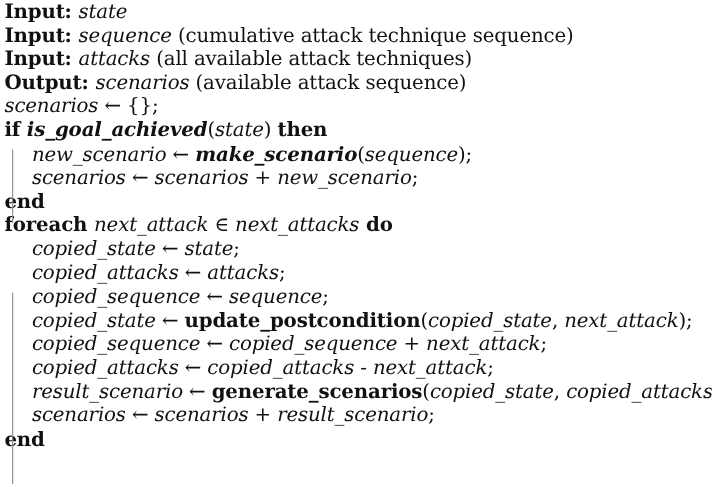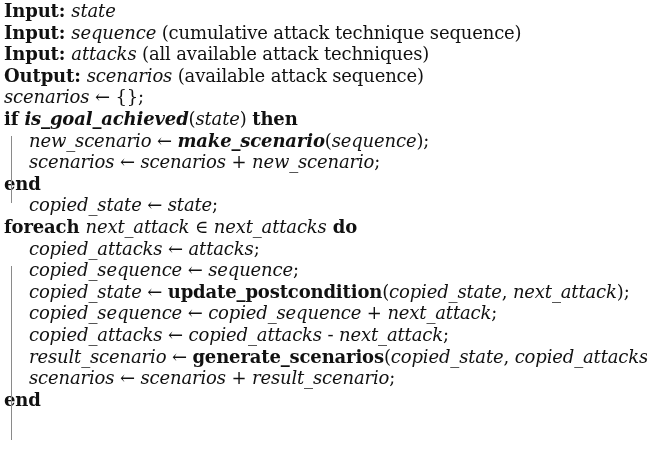--- a/index.html
+++ b/index.html
@@ -51,22 +51,22 @@
 <div id="algo">
     <div class="line"><span class="seg-b">Input: </span><span class="seg-i">state</span></div>
     <div class="line"><span class="seg-b">Input: </span><span class="seg-i">sequence</span><span class="seg-n"> (cumulative attack technique sequence)</span></div>
     <div class="line"><span class="seg-b">Input: </span><span class="seg-i">attacks</span><span class="seg-n"> (all available attack techniques)</span></div>
     <div class="line"><span class="seg-b">Output: </span><span class="seg-i">scenarios</span><span class="seg-n"> (available attack sequence)</span></div>
     <div class="line"><span class="seg-i">scenarios</span><span class="seg-n"> ← {};</span></div>
     <div class="line"><span class="seg-b">if </span><span class="seg-bi">is_goal_achieved</span><span class="seg-n">(</span><span class="seg-i">state</span><span class="seg-n">) </span><span class="seg-b">then</span></div>
     <div class="line indent"><span class="seg-i">new_scenario</span><span class="seg-n"> ← </span><span class="seg-bi">make_scenario</span><span class="seg-n">(</span><span class="seg-i">sequence</span><span class="seg-n">);</span></div>
     <div class="line indent"><span class="seg-i">scenarios</span><span class="seg-n"> ← </span><span class="seg-i">scenarios</span><span class="seg-n"> + </span><span class="seg-i">new_scenario</span><span class="seg-n">;</span></div>
     <div class="line"><span class="seg-b">end</span></div>
+    <div class="line"><span class="seg-b">foreach </span><span class="seg-i">next_attack</span><span class="seg-n"> ∈ </span><span class="seg-i">next_attacks</span><span class="seg-b"> do</span></div>
     <div class="line indent"><span class="seg-i">copied_state</span><span class="seg-n"> ← </span><span class="seg-i">state</span><span class="seg-n">;</span></div>
-    <div class="line"><span class="seg-b">foreach </span><span class="seg-i">next_attack</span><span class="seg-n"> ∈ </span><span class="seg-i">next_attacks</span><span class="seg-b"> do</span></div>
     <div class="line indent"><span class="seg-i">copied_attacks</span><span class="seg-n"> ← </span><span class="seg-i">attacks</span><span class="seg-n">;</span></div>
     <div class="line indent"><span class="seg-i">copied_sequence</span><span class="seg-n"> ← </span><span class="seg-i">sequence</span><span class="seg-n">;</span></div>
     <div class="line indent"><span class="seg-i">copied_state</span><span class="seg-n"> ← </span><span class="seg-b">update_postcondition</span><span class="seg-n">(</span><span class="seg-i">copied_state</span><span class="seg-n">, </span><span class="seg-i">next_attack</span><span class="seg-n">);</span></div>
     <div class="line indent"><span class="seg-i">copied_sequence</span><span class="seg-n"> ← </span><span class="seg-i">copied_sequence</span><span class="seg-n"> + </span><span class="seg-i">next_attack</span><span class="seg-n">;</span></div>
     <div class="line indent"><span class="seg-i">copied_attacks</span><span class="seg-n"> ← </span><span class="seg-i">copied_attacks</span><span class="seg-n"> - </span><span class="seg-i">next_attack</span><span class="seg-n">;</span></div>
     <div class="line indent"><span class="seg-i">result_scenario</span><span class="seg-n"> ← </span><span class="seg-b">generate_scenarios</span><span class="seg-n">(</span><span class="seg-i">copied_state</span><span class="seg-n">, </span><span class="seg-i">copied_attacks</span><span class="seg-n">, </span><span class="seg-i">copied_sequence</span><span class="seg-n">);</span></div>
     <div class="line indent"><span class="seg-i">scenarios</span><span class="seg-n"> ← </span><span class="seg-i">scenarios</span><span class="seg-n"> + </span><span class="seg-i">result_scenario</span><span class="seg-n">;</span></div>
     <div class="line"><span class="seg-b">end</span></div>
   </div>
 <div class="block-bar b1"></div>

